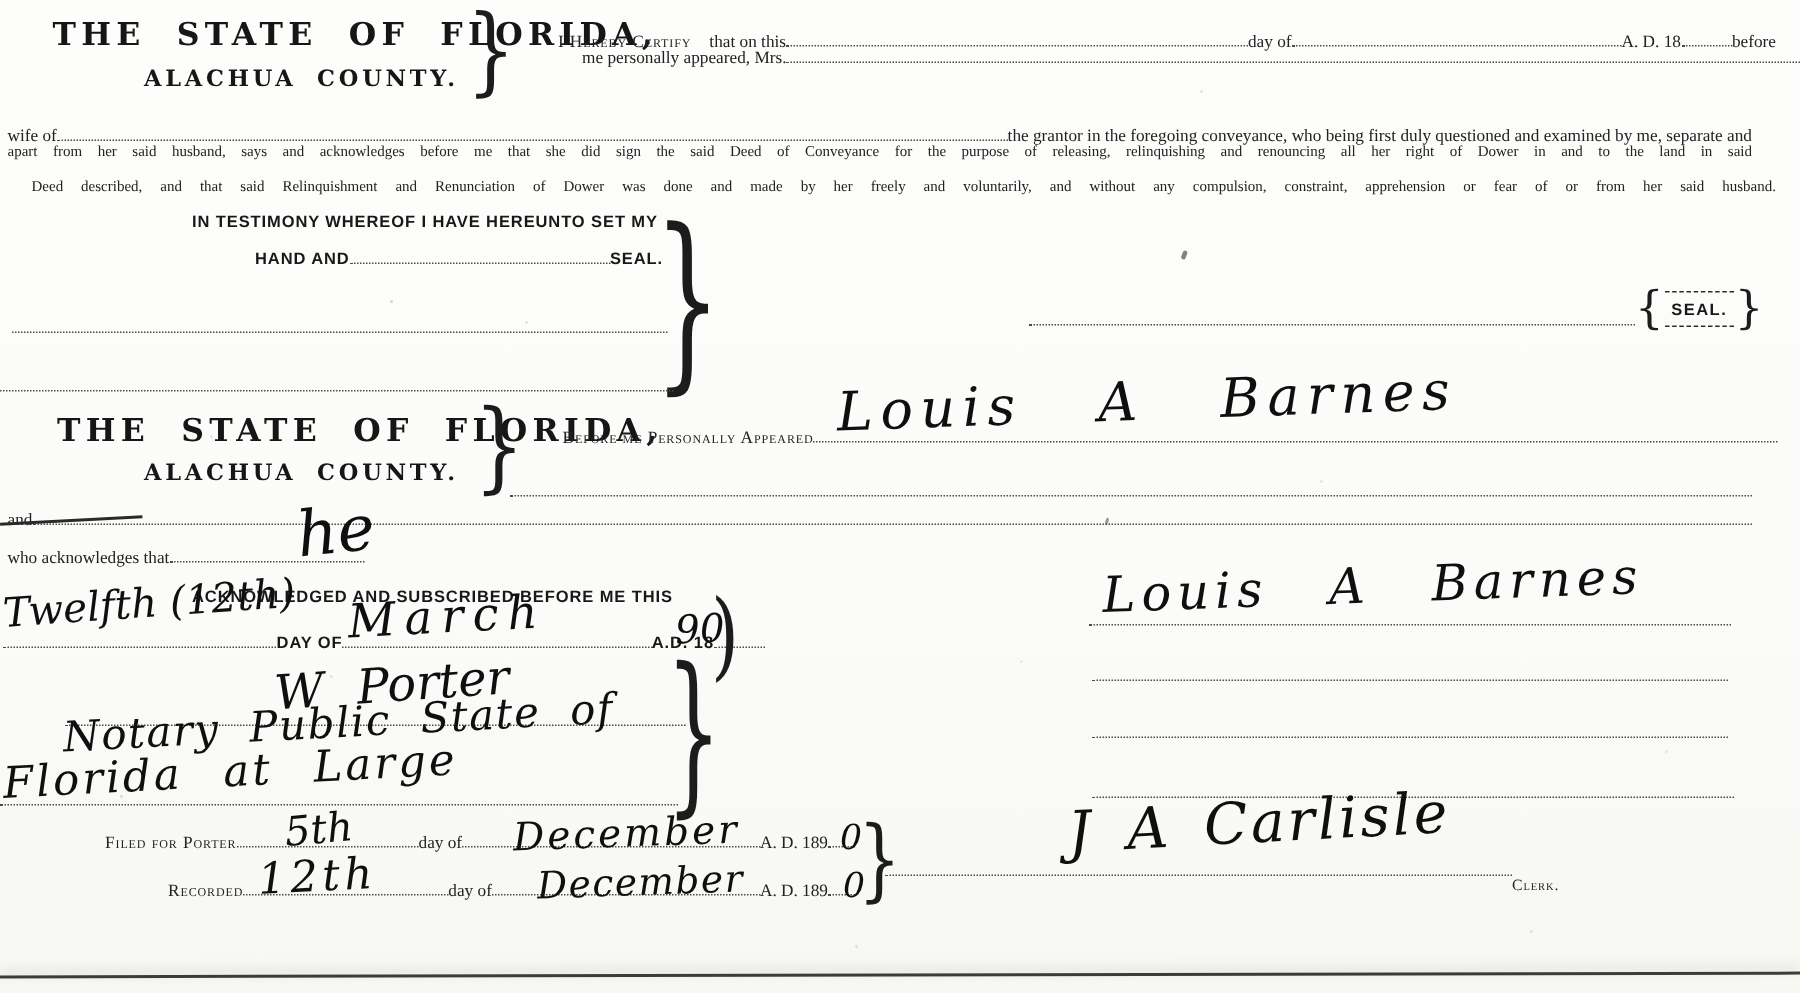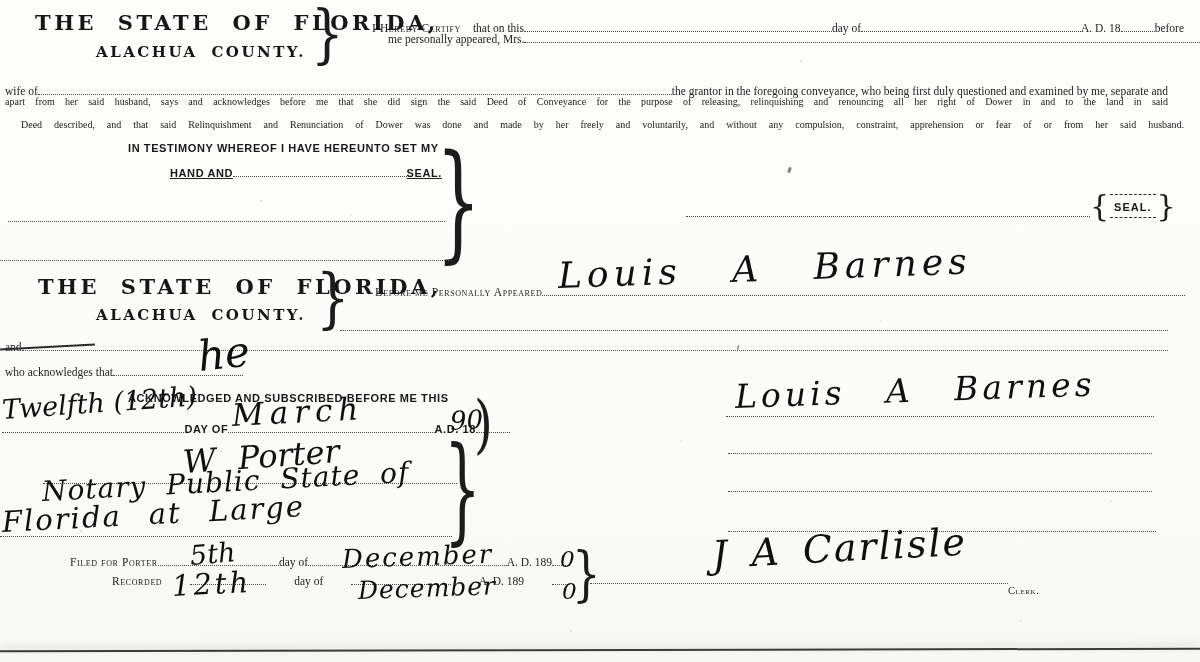--- a/index.html
+++ b/index.html
@@ -66,21 +66,21 @@
     <span>wife of</span>
     <span class="lead" style="flex:1;"></span>
     <span>the grantor in the foregoing conveyance, who being first duly questioned and examined by me, separate and</span>
   </div>
 
   <div class="abs pr just" style="left:5px;top:96px;width:1163px;">apart from her said husband, says and acknowledges before me that she did sign the said Deed of Conveyance for the purpose of releasing, relinquishing and renouncing all her right of Dower in and to the land in said</div>
   <div class="abs pr just" style="left:5px;top:119px;width:1163px;margin-left:16px;">Deed described, and that said Relinquishment and Renunciation of Dower was done and made by her freely and voluntarily, and without any compulsion, constraint, apprehension or fear of or from her said husband.</div>
 
   <div class="goth" style="left:128px;top:142px;">IN TESTIMONY WHEREOF I HAVE HEREUNTO SET MY</div>
 
-  <div class="row" style="left:170px;top:167px;width:272px;text-decoration:underline;">
+  <div class="row" style="left:170px;top:167px;width:272px;">
     <span class="goth-inline">HAND AND</span>
     <span class="lead" style="flex:1;"></span>
     <span class="goth-inline">SEAL.</span>
   </div>
 
   <div class="brace" style="left:436px;top:140px;font-size:128px;transform:scaleX(.55);">}</div>
 
   <div class="dotline" style="left:686px;top:216px;width:404px;"></div>
 
   <div class="seal-stamp" style="left:1090px;top:191px;">
@@ -151,21 +151,21 @@
     <span class="lead" style="flex:1.1;"></span>
     <span>day of</span>
     <span class="lead" style="flex:1.8;"></span>
     <span>A. D. 189</span>
     <span class="lead" style="flex:0 0 18px;"></span>
   </div>
   <div class="hw" style="left:190px;top:542px;font-size:27px;transform:rotate(-5deg);">5th</div>
   <div class="hw" style="left:342px;top:546px;font-size:26px;letter-spacing:2px;transform:rotate(-2deg);">December</div>
   <div class="hw" style="left:560px;top:548px;font-size:23px;">0</div>
 
-  <div class="row" style="left:112px;top:575px;width:458px;gap:28px;">
+  <div class="row" style="left:112px;top:588px;width:458px;">
     <span class="sc">Recorded</span>
     <span class="lead" style="flex:1.3;"></span>
     <span>day of</span>
     <span class="lead" style="flex:1.7;"></span>
     <span>A. D. 189</span>
     <span class="lead" style="flex:0 0 18px;"></span>
   </div>
   <div class="hw" style="left:172px;top:572px;font-size:29px;letter-spacing:3px;transform:rotate(-3deg);">12th</div>
   <div class="hw" style="left:358px;top:578px;font-size:25px;letter-spacing:1px;transform:rotate(-2deg);">December</div>
   <div class="hw" style="left:562px;top:580px;font-size:23px;">0</div>

